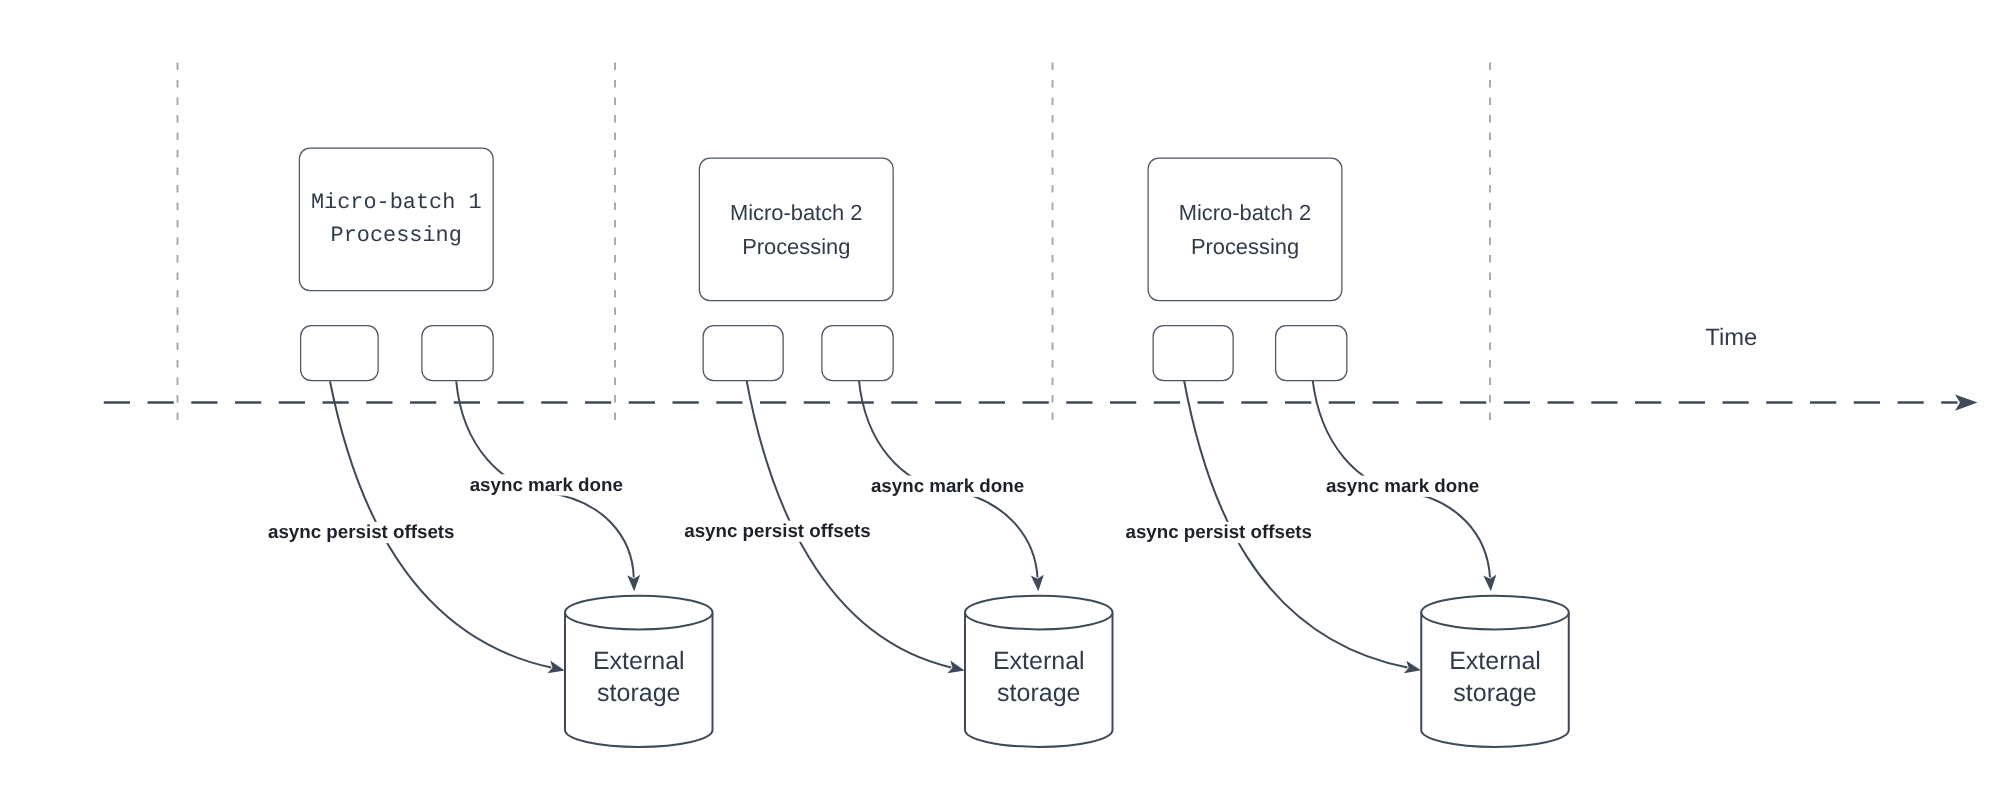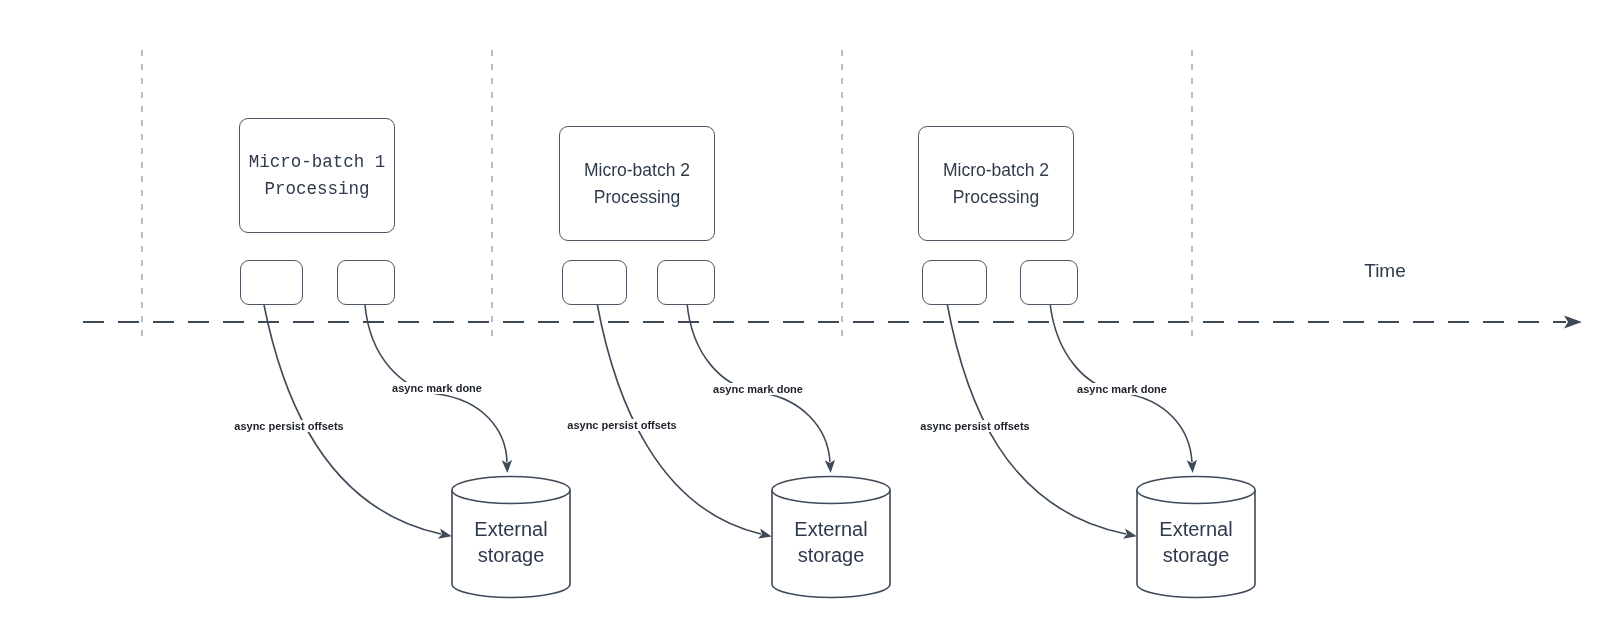--- a/index.html
+++ b/index.html
@@ -35,21 +35,21 @@
     border: 1.5px solid #4d5766;
     border-radius: 9px;
     background: #ffffff;
     box-sizing: border-box;
   }
   .edge-label {
     position: absolute;
     transform: translate(-50%, -50%);
     background: #ffffff;
     padding: 0 3px;
-    font-size: 11px;
+    font-size: 15px;
     font-weight: 700;
     color: #1c212a;
     white-space: nowrap;
   }
   .storage-label {
     position: absolute;
     width: 150px;
     transform: translateX(-50%);
     text-align: center;
     font-size: 20px;

